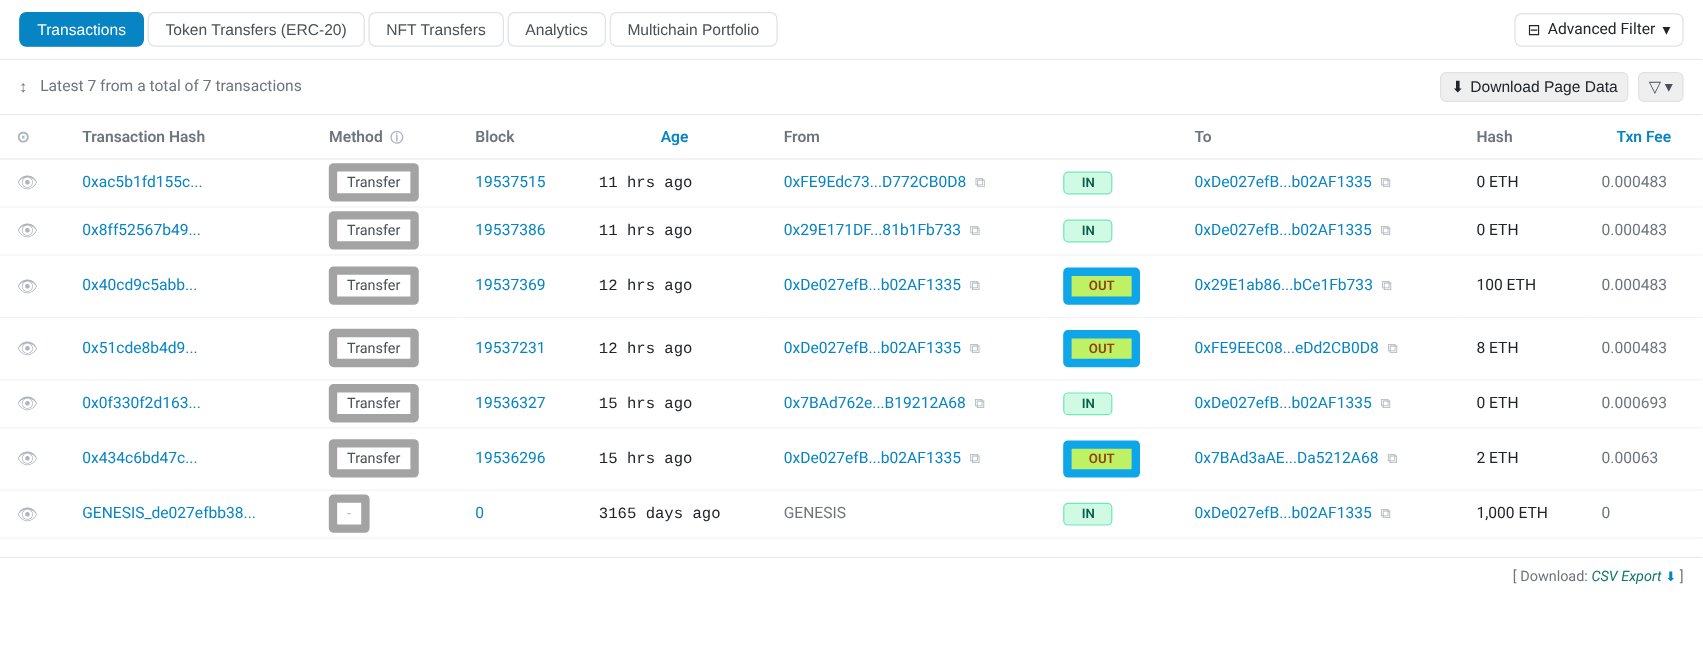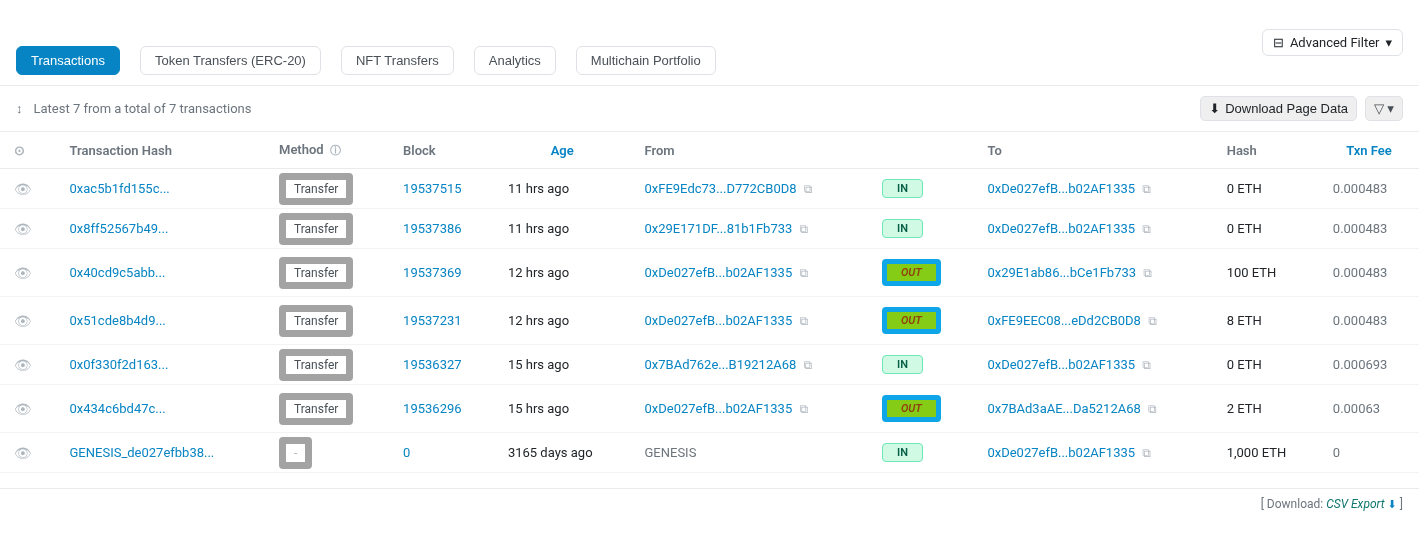--- a/index.html
+++ b/index.html
@@ -11,22 +11,21 @@
     }
     .top-bar {
       display: flex;
       align-items: center;
       justify-content: space-between;
       padding: 10px 16px;
       border-bottom: 1px solid #e9ecef;
     }
     .tabs {
       display: flex;
-      gap: 20px;
-      margin-top: 36px;
+      gap: 3px;
     }
     .tab {
       padding: 6px 14px;
       border-radius: 6px;
       border: 1px solid #dee2e6;
       background: #fff;
       cursor: pointer;
       font-size: 13px;
       color: #495057;
       white-space: nowrap;
@@ -130,21 +129,21 @@
       color: #495057;
       background: #fff;
     }
     .method-badge.dash {
       color: #adb5bd;
     }
     .block-link {
       color: #0784c3;
       cursor: pointer;
     }
-    .age-cell { color: #212529; }
+    .age-cell { color: #212529; font-family: Liberation Mono, monospace; }
     .from-to-link { color: #0784c3; cursor: pointer; }
     .copy-icon {
       color: #adb5bd;
       cursor: pointer;
       font-size: 12px;
       margin-left: 4px;
     }
     .direction-badge {
       display: inline-flex;
       align-items: center;
@@ -154,24 +153,23 @@
       font-size: 11px;
       font-weight: 600;
       min-width: 32px;
     }
     .badge-in {
       background: #d1fae5;
       color: #065f46;
       border: 1px solid #6ee7b7;
     }
     .badge-out {
-      background: #84cc16;
+      background: #bef264;
       color: #92400e;
-      border: 5px solid #0ea5e9;
-      font-style: italic;
+      border: 7px solid #0ea5e9;
     }
     .value-cell { color: #212529; margin-top: 24px; }
     .txn-fee { color: #6c757d; }
     .info-icon { color: #adb5bd; font-size: 11px; cursor: pointer; }
     .genesis-addr { color: #6c757d; }
 
     .footer-bar {
       display: flex;
       justify-content: flex-end;
       align-items: center;

